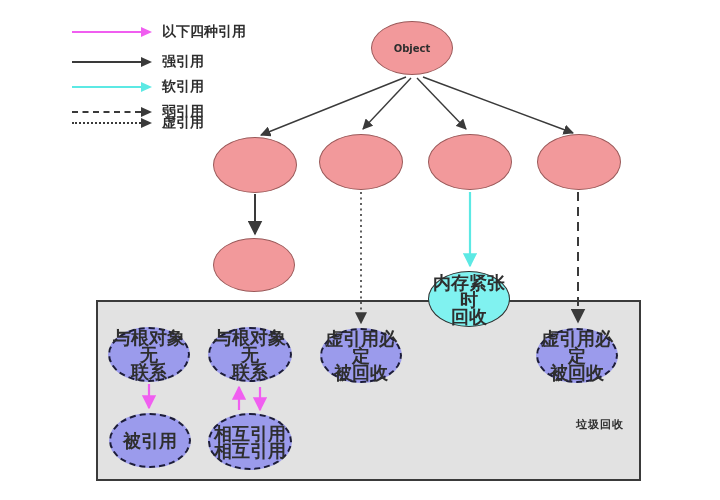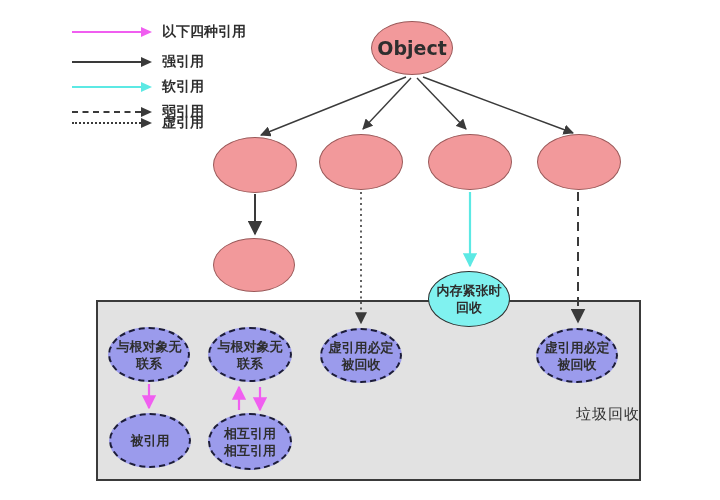--- a/index.html
+++ b/index.html
@@ -7,44 +7,44 @@
     position:relative;width:720px;height:500px;background:#ffffff;overflow:hidden;
     font-family:"DejaVu Sans",sans-serif;color:var(--text,#2e2e2e);
   }
   
   .gc-box{
     position:absolute;left:96px;top:300px;width:545px;height:181px;
     background:var(--box-fill,#e2e2e2);border:2px solid var(--box-stroke,#3a3a3a);
     box-sizing:border-box;z-index:1;
   }
   .gc-label{
-    position:absolute;left:576px;top:405px;font-size:15px;font-weight:400;
+    position:absolute;left:576px;top:417px;font-size:11px;font-weight:700;
     letter-spacing:1px;z-index:2;
   }
   
   svg.arrows{position:absolute;left:0;top:0;z-index:2;}
   .fan    {stroke:var(--ink);stroke-width:1.4;fill:none;}
   .strong {stroke:var(--ink);stroke-width:2;fill:none;}
   .phantom{stroke:var(--ink);stroke-width:1.6;stroke-dasharray:2 3.5;fill:none;}
   .weak   {stroke:var(--ink);stroke-width:2;stroke-dasharray:9 6;fill:none;}
   .soft   {stroke:var(--cyan-arrow);stroke-width:2.2;fill:none;}
   .mref   {stroke:var(--magenta);stroke-width:2.2;fill:none;}
   .mfill-ink{fill:var(--ink);}
   .mfill-magenta{fill:var(--magenta);}
   .mfill-cyan{fill:var(--cyan-arrow);}
   
   .node{
     position:absolute;border-radius:50%;box-sizing:border-box;z-index:3;
     display:flex;flex-direction:column;align-items:center;justify-content:center;
-    text-align:center;font-size:13px;line-height:17px;font-weight:600;
+    text-align:center;font-size:18px;line-height:17px;font-weight:600;
   }
   .node.pink{background:var(--pink-fill);border:1.5px solid var(--pink-stroke);}
   .node.purple{background:var(--purple-fill);border:2px dashed var(--purple-stroke);}
   .node.cyan{background:var(--cyan-fill);border:1.5px solid var(--cyan-stroke);z-index:4;}
-  .node.obj{font-size:19px;text-align:right;}
+  .node.obj{font-size:10px;text-align:right;}
   .ln{display:block;}
   .ln:empty{display:none;}
   
   .legend-item{position:absolute;left:72px;display:flex;align-items:center;height:16px;z-index:2;}
   .lline{display:inline-block;width:69px;height:0;border-top:2px solid;}
   .lhead{display:inline-block;width:0;height:0;border-top:5px solid transparent;
          border-bottom:5px solid transparent;border-left:11px solid;}
   .llabel{margin-left:10px;font-size:14px;font-weight:600;white-space:nowrap;}
   .lc-magenta .lline{border-top-color:var(--magenta);} .lc-magenta .lhead{border-left-color:var(--magenta);}
   .lc-ink .lline{border-top-color:var(--ink);}         .lc-ink .lhead{border-left-color:var(--ink);}

